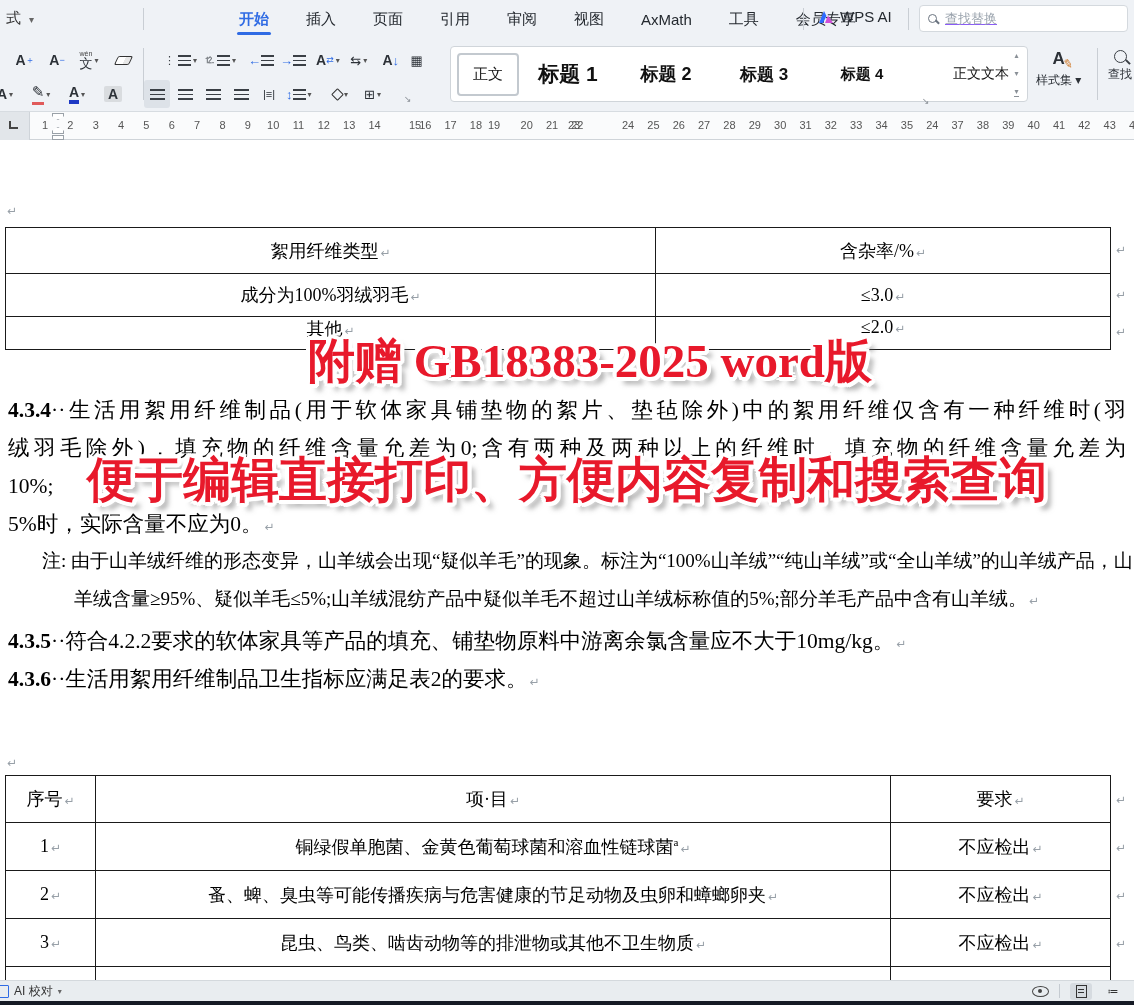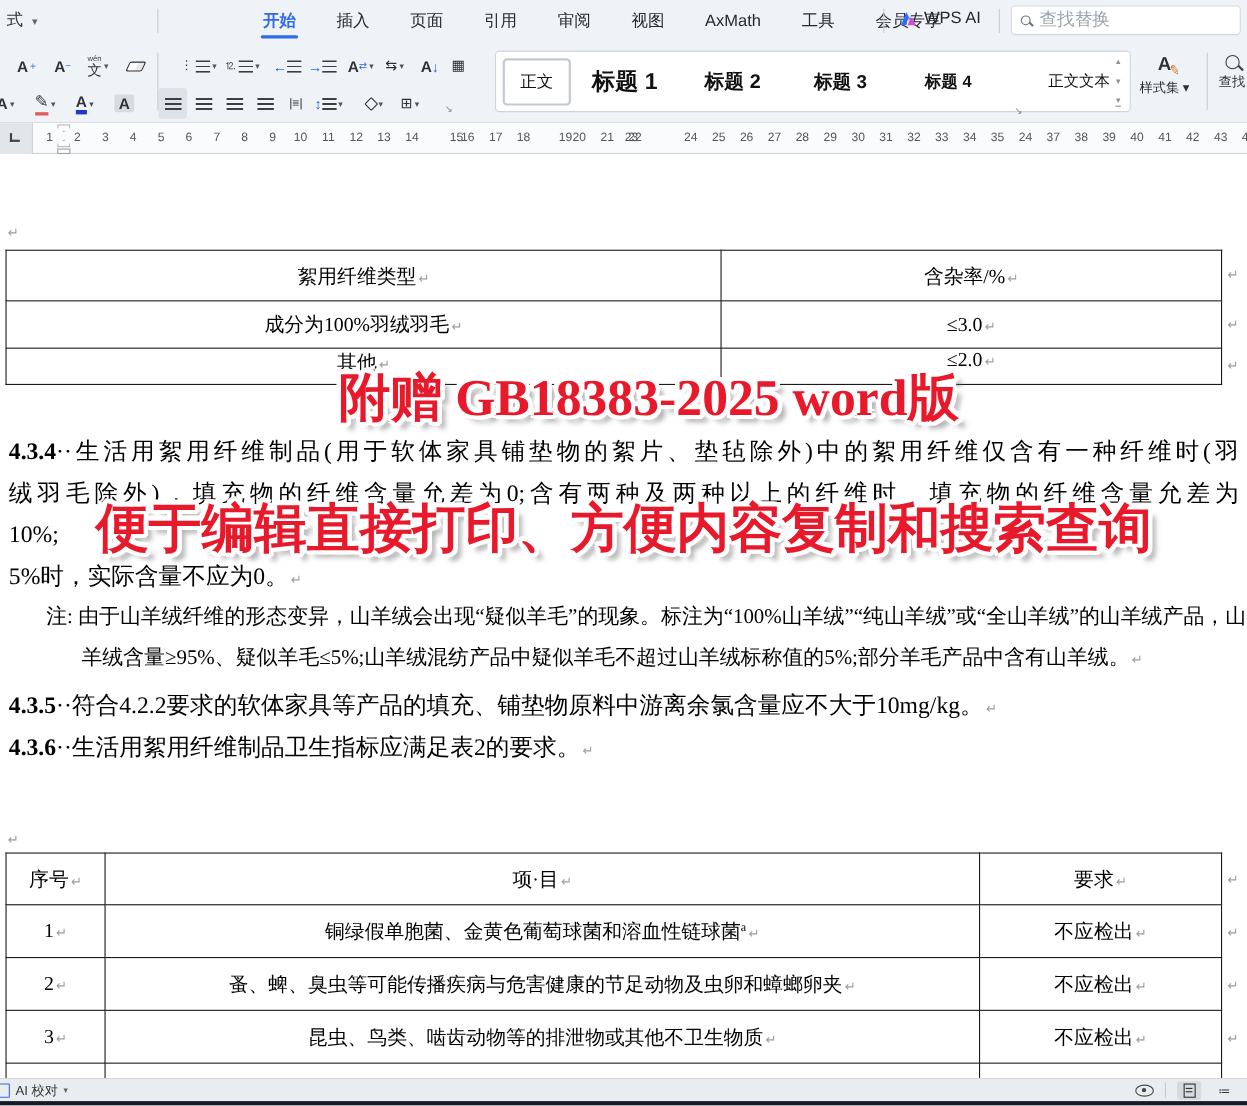--- a/index.html
+++ b/index.html
@@ -15,21 +15,21 @@
   .tabs{position:absolute;left:237px;top:0;height:38px;display:flex;align-items:center;gap:33px;}
   .tab{font-size:15px;color:#24292f;white-space:nowrap;cursor:default;position:relative;padding:8px 2px;}
   .tab.active{color:#2f6be4;font-weight:bold;}
   .tab.active::after{content:"";position:absolute;left:0;right:0;bottom:2px;height:3px;background:#2f6be4;border-radius:2px;}
   .wpsai{position:absolute;left:818px;top:8px;display:flex;align-items:center;gap:6px;font-size:15px;color:#24292f;}
   .ai-logo{width:16px;height:14px;display:inline-block;}
   .searchbox{position:absolute;left:919px;top:5px;width:209px;height:27px;background:#fff;border:1px solid #d4d9de;
              border-radius:4px;display:flex;align-items:center;padding:0 8px;gap:6px;}
   .mag{width:9px;height:9px;border:1.6px solid #6b7480;border-radius:50%;position:relative;flex:none;}
   .mag::after{content:"";position:absolute;width:5px;height:1.6px;background:#6b7480;transform:rotate(45deg);right:-4px;bottom:-1px;}
-  .searchbox input{border:none;outline:none;font-size:16px;width:150px;background:transparent;color:#8b5cf6;}
+  .searchbox input{border:none;outline:none;font-size:13px;width:150px;background:transparent;color:#8b5cf6;text-decoration:underline;}
   .searchbox input::placeholder{color:#9aa3ad;}
 
   
   .ribbon{position:absolute;left:0;top:38px;width:1134px;height:74px;background:#eff2f6;border-bottom:1px solid #d7dce1;}
   .icon-row{position:absolute;left:0;height:32px;display:flex;align-items:center;}
   .row-top{top:6px;}
   .row-bot{top:40px;}
   .ibtn{height:28px;min-width:26px;display:flex;align-items:center;justify-content:center;border-radius:3px;
         color:#2c3137;font-size:15px;position:relative;padding:0 2px;flex:none;}
   .ibtn.active{background:#dde2e8;}
@@ -297,21 +297,21 @@
         <span class="rnum" style="left: 236.8px;">9</span>
         <span class="rnum" style="left: 262.15px;">10</span>
         <span class="rnum" style="left: 287.5px;">11</span>
         <span class="rnum" style="left: 312.85px;">12</span>
         <span class="rnum" style="left: 338.2px;">13</span>
         <span class="rnum" style="left: 363.55px;">14</span>
         <span class="rnum" style="left: 404px;">15</span>
         <span class="rnum" style="left: 414.25px;">16</span>
         <span class="rnum" style="left: 439.6px;">17</span>
         <span class="rnum" style="left: 464.95px;">18</span>
-        <span class="rnum" style="left: 503px;">19</span>
+        <span class="rnum" style="left: 483px;">19</span>
         <span class="rnum" style="left: 515.65px;">20</span>
         <span class="rnum" style="left: 541px;">21</span>
         <span class="rnum" style="left: 566.35px;">22</span>
         <span class="rnum" style="left: 563px;">23</span>
         <span class="rnum" style="left: 617.05px;">24</span>
         <span class="rnum" style="left: 642.4px;">25</span>
         <span class="rnum" style="left: 667.75px;">26</span>
         <span class="rnum" style="left: 693.1px;">27</span>
         <span class="rnum" style="left: 718.45px;">28</span>
         <span class="rnum" style="left: 743.8px;">29</span>

